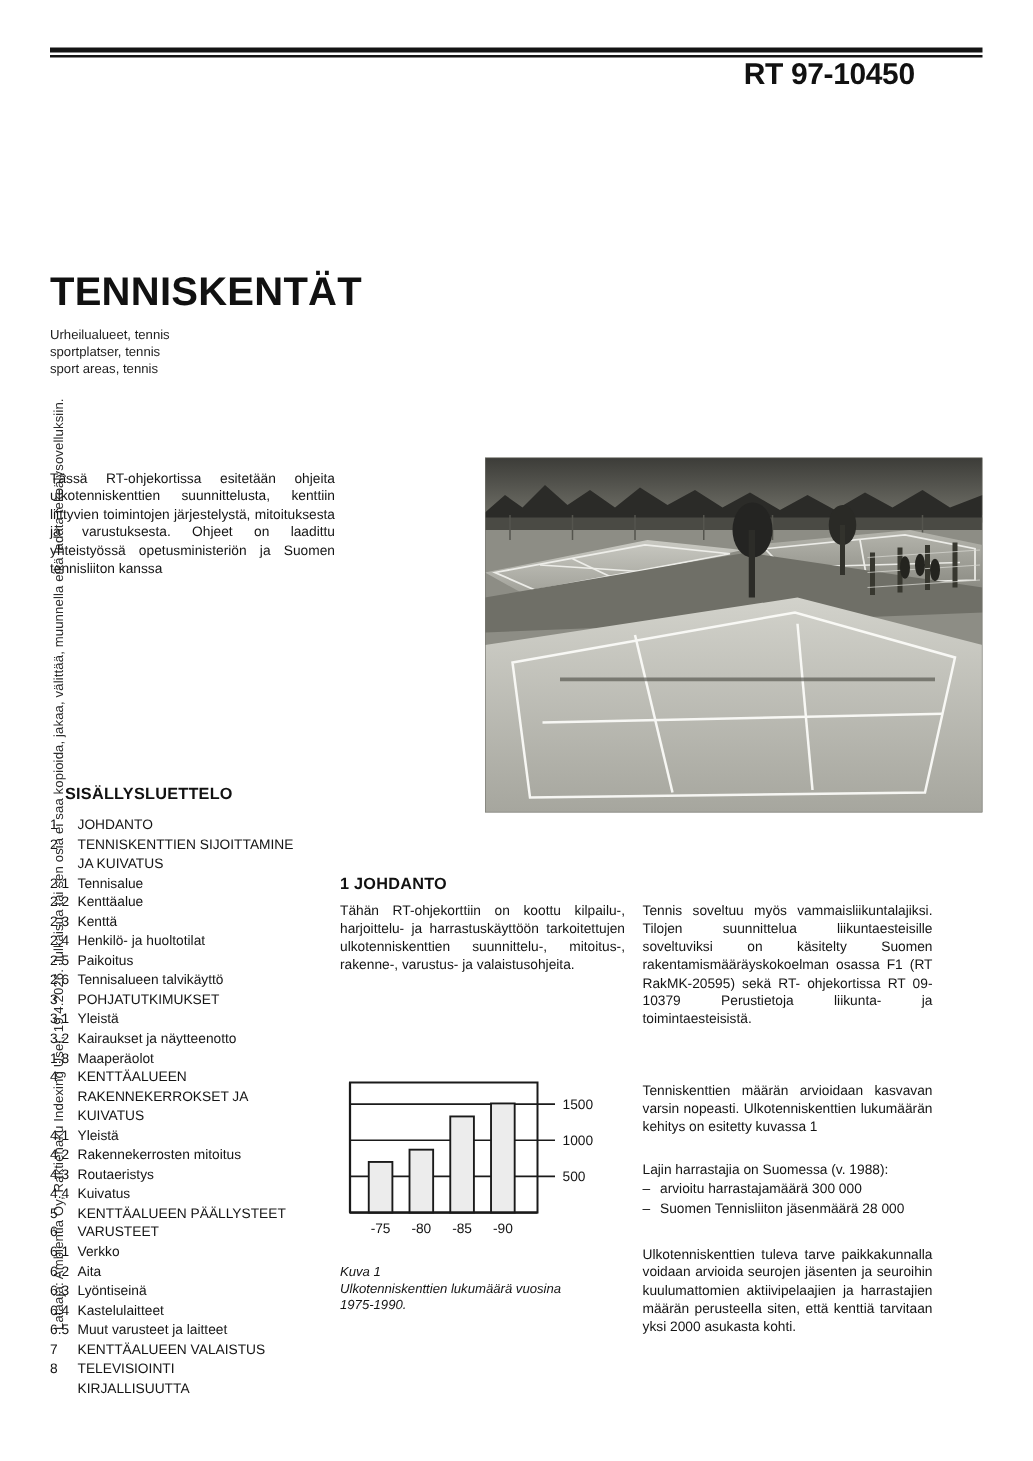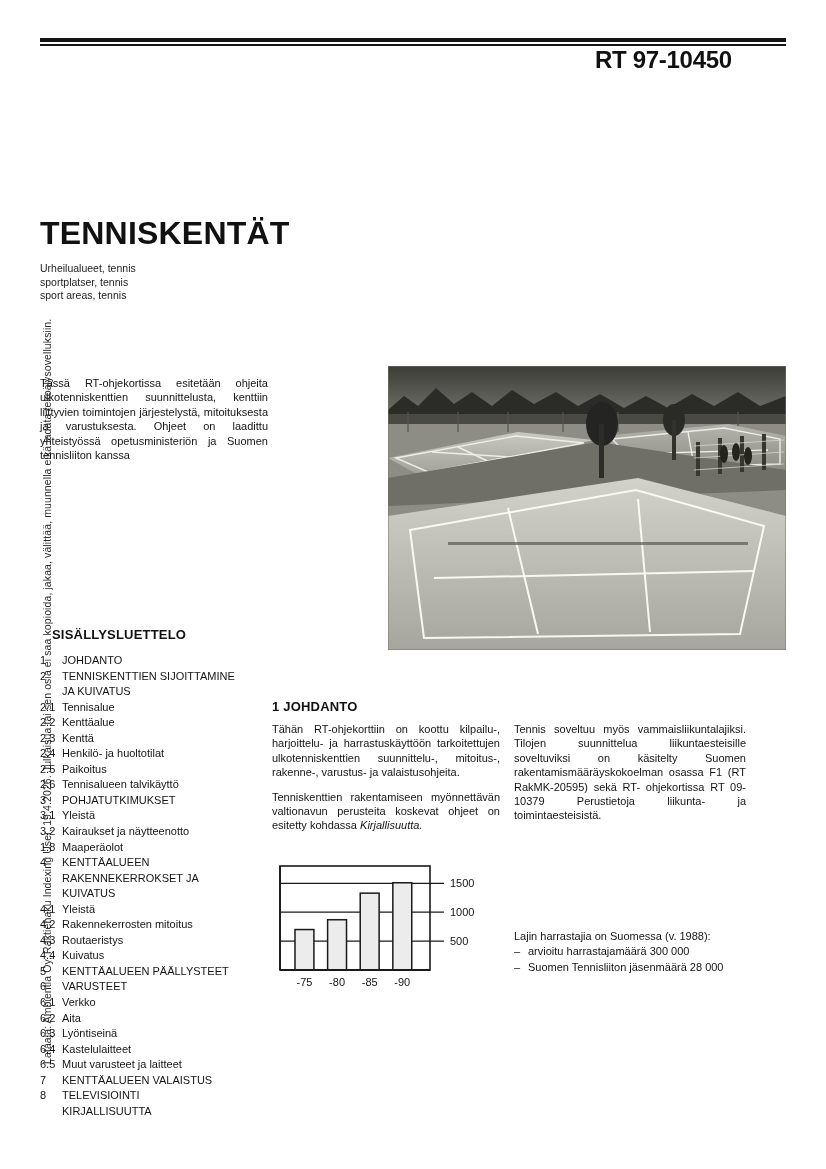--- a/index.html
+++ b/index.html
@@ -384,35 +384,36 @@
       </div>
       <div class="toc-row">
         <span class="toc-num"></span>
         <span class="toc-lbl">KIRJALLISUUTTA</span>
       </div>
     </div>
 
   <div class="h-sec" id="sec1">1 JOHDANTO</div>
   <div class="col-mid">
     <p>Tähän RT-ohjekorttiin on koottu kilpailu-, harjoittelu- ja harrastuskäyttöön tarkoitettujen ulkotenniskenttien suunnittelu-, mitoitus-, rakenne-, varustus- ja valaistusohjeita.</p>
-    <p><span>Tenniskenttien rakentamiseen myönnettävän valtionavun perusteita koskevat ohjeet on esitetty kohdassa <i>Kirjallisuutta.</i></span></p>
   </div>
 
   <div class="col-right-a">Tennis soveltuu myös vammaisliikuntalajiksi. Tilojen suunnittelua liikuntaesteisille soveltuviksi on käsitelty Suomen rakentamismääräyskokoelman osassa F1 (RT RakMK-20595) sekä RT- ohjekortissa RT 09-10379 Perustietoja liikunta- ja toimintaesteisistä.</div>
+  <div class="col-right-b">Tenniskenttien määrän arvioidaan kasvavan varsin nopeasti. Ulkotenniskenttien lukumäärän kehitys on esitetty kuvassa 1</div>
   <div class="col-right-c">
     <div>Lajin harrastajia on Suomessa (v. 1988):</div>
     <div class="dashrow">
       <span class="dash">–</span>
       <span>arvioitu harrastajamäärä 300 000</span>
     </div>
     <div class="dashrow">
       <span class="dash">–</span>
       <span>Suomen Tennisliiton jäsenmäärä 28 000</span>
     </div>
   </div>
+  <div class="col-right-d">Ulkotenniskenttien tuleva tarve paikkakunnalla voidaan arvioida seurojen jäsenten ja seuroihin kuulumattomien aktiivipelaajien ja harrastajien määrän perusteella siten, että kenttiä tarvitaan yksi 2000 asukasta kohti.</div>
 
   <div class="chart-wrap">
     <svg id="chart-svg" width="220" height="128" viewBox="0 0 220 128">
         <rect x="8" y="4" width="150" height="104" fill="#ffffff" stroke="#1a1a1a" stroke-width="1.6"></rect>
         <line x1="8" y1="79.11111111111111" x2="172" y2="79.11111111111111" stroke="#1a1a1a" stroke-width="1.3"></line>
         <text x="178" y="83.11111111111111" font-size="11" font-family="&quot;Liberation Sans&quot;, sans-serif" fill="#141414">500</text>
         <line x1="8" y1="50.22222222222222" x2="172" y2="50.22222222222222" stroke="#1a1a1a" stroke-width="1.3"></line>
         <text x="178" y="54.22222222222222" font-size="11" font-family="&quot;Liberation Sans&quot;, sans-serif" fill="#141414">1000</text>
         <line x1="8" y1="21.33333333333333" x2="172" y2="21.33333333333333" stroke="#1a1a1a" stroke-width="1.3"></line>
         <text x="178" y="25.33333333333333" font-size="11" font-family="&quot;Liberation Sans&quot;, sans-serif" fill="#141414">1500</text>
@@ -422,14 +423,19 @@
         <text x="65.06521739130434" y="124" text-anchor="middle" font-size="11" font-family="&quot;Liberation Sans&quot;, sans-serif" fill="#141414">-80</text>
         <rect x="88.21739130434783" y="31.15555555555555" width="18.913043478260867" height="76.84444444444445" fill="#ececec" stroke="#1a1a1a" stroke-width="1.5"></rect>
         <text x="97.67391304347827" y="124" text-anchor="middle" font-size="11" font-family="&quot;Liberation Sans&quot;, sans-serif" fill="#141414">-85</text>
         <rect x="120.82608695652175" y="20.75555555555556" width="18.913043478260867" height="87.24444444444444" fill="#ececec" stroke="#1a1a1a" stroke-width="1.5"></rect>
         <text x="130.2826086956522" y="124" text-anchor="middle" font-size="11" font-family="&quot;Liberation Sans&quot;, sans-serif" fill="#141414">-90</text>
         <line x1="8" y1="108" x2="158" y2="108" stroke="#1a1a1a" stroke-width="1.8"></line>
         <line x1="8" y1="4" x2="8" y2="108" stroke="#1a1a1a" stroke-width="1.8"></line>
       </svg>
   </div>
 
+  <div class="caption">
+    <div>Kuva 1</div>
+    <div>Ulkotenniskenttien lukumäärä vuosina</div>
+    <div>1975-1990.</div>
+  </div>
 
 </div>
 
 </body></html>

